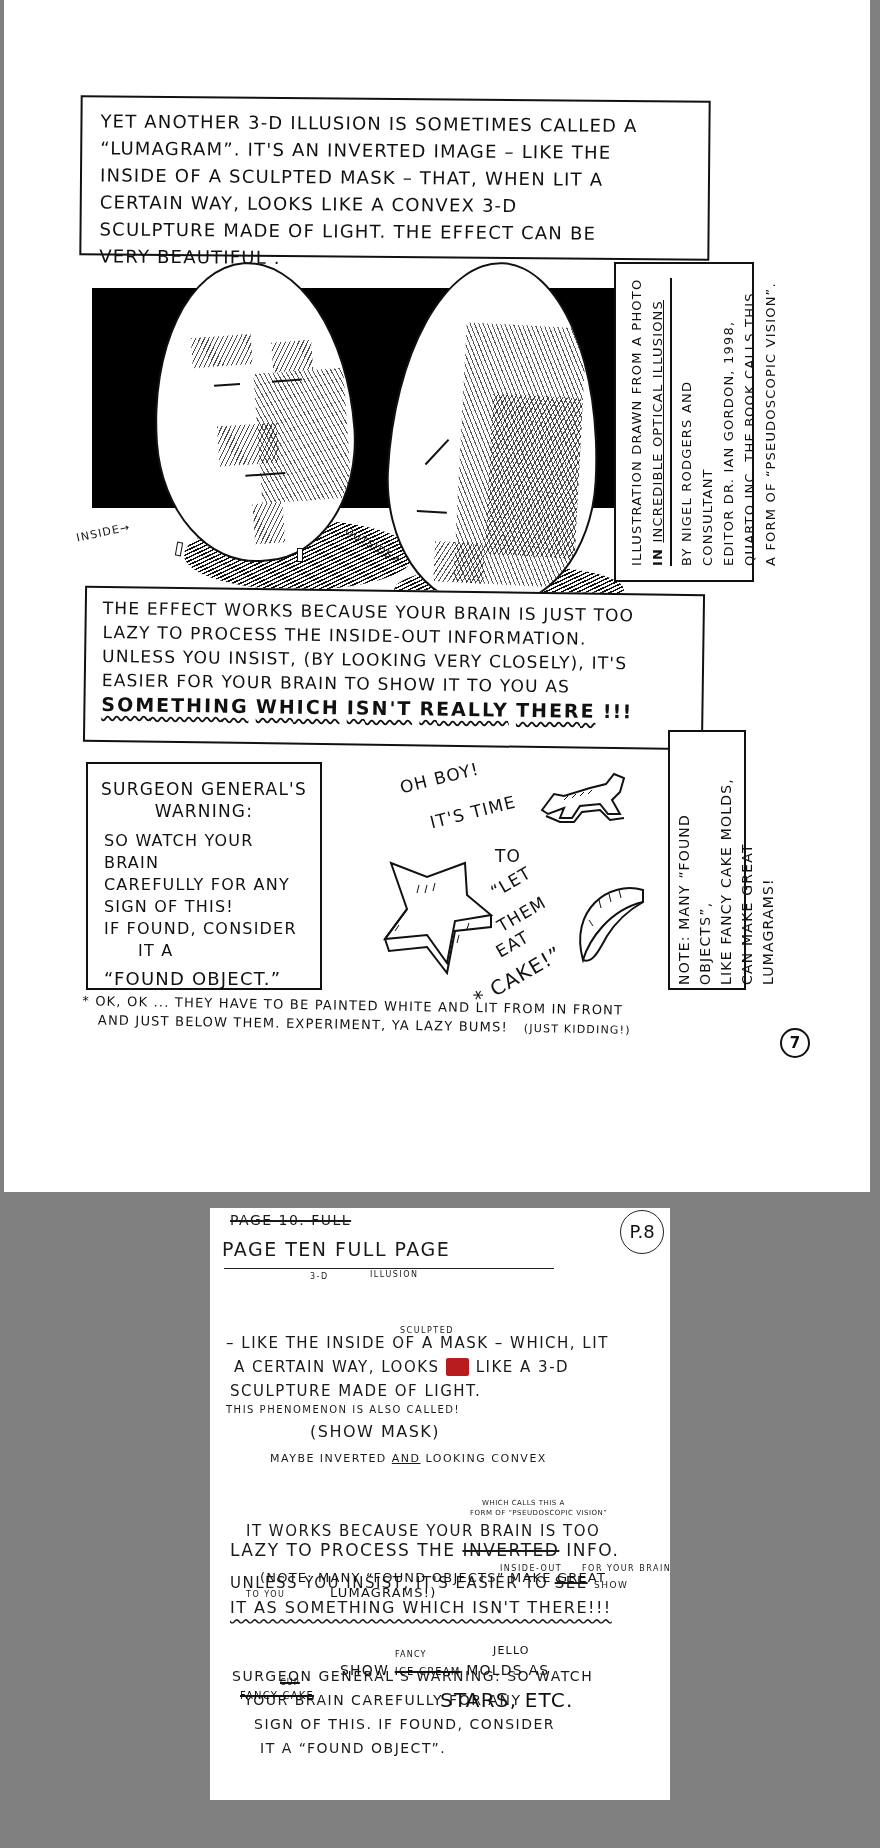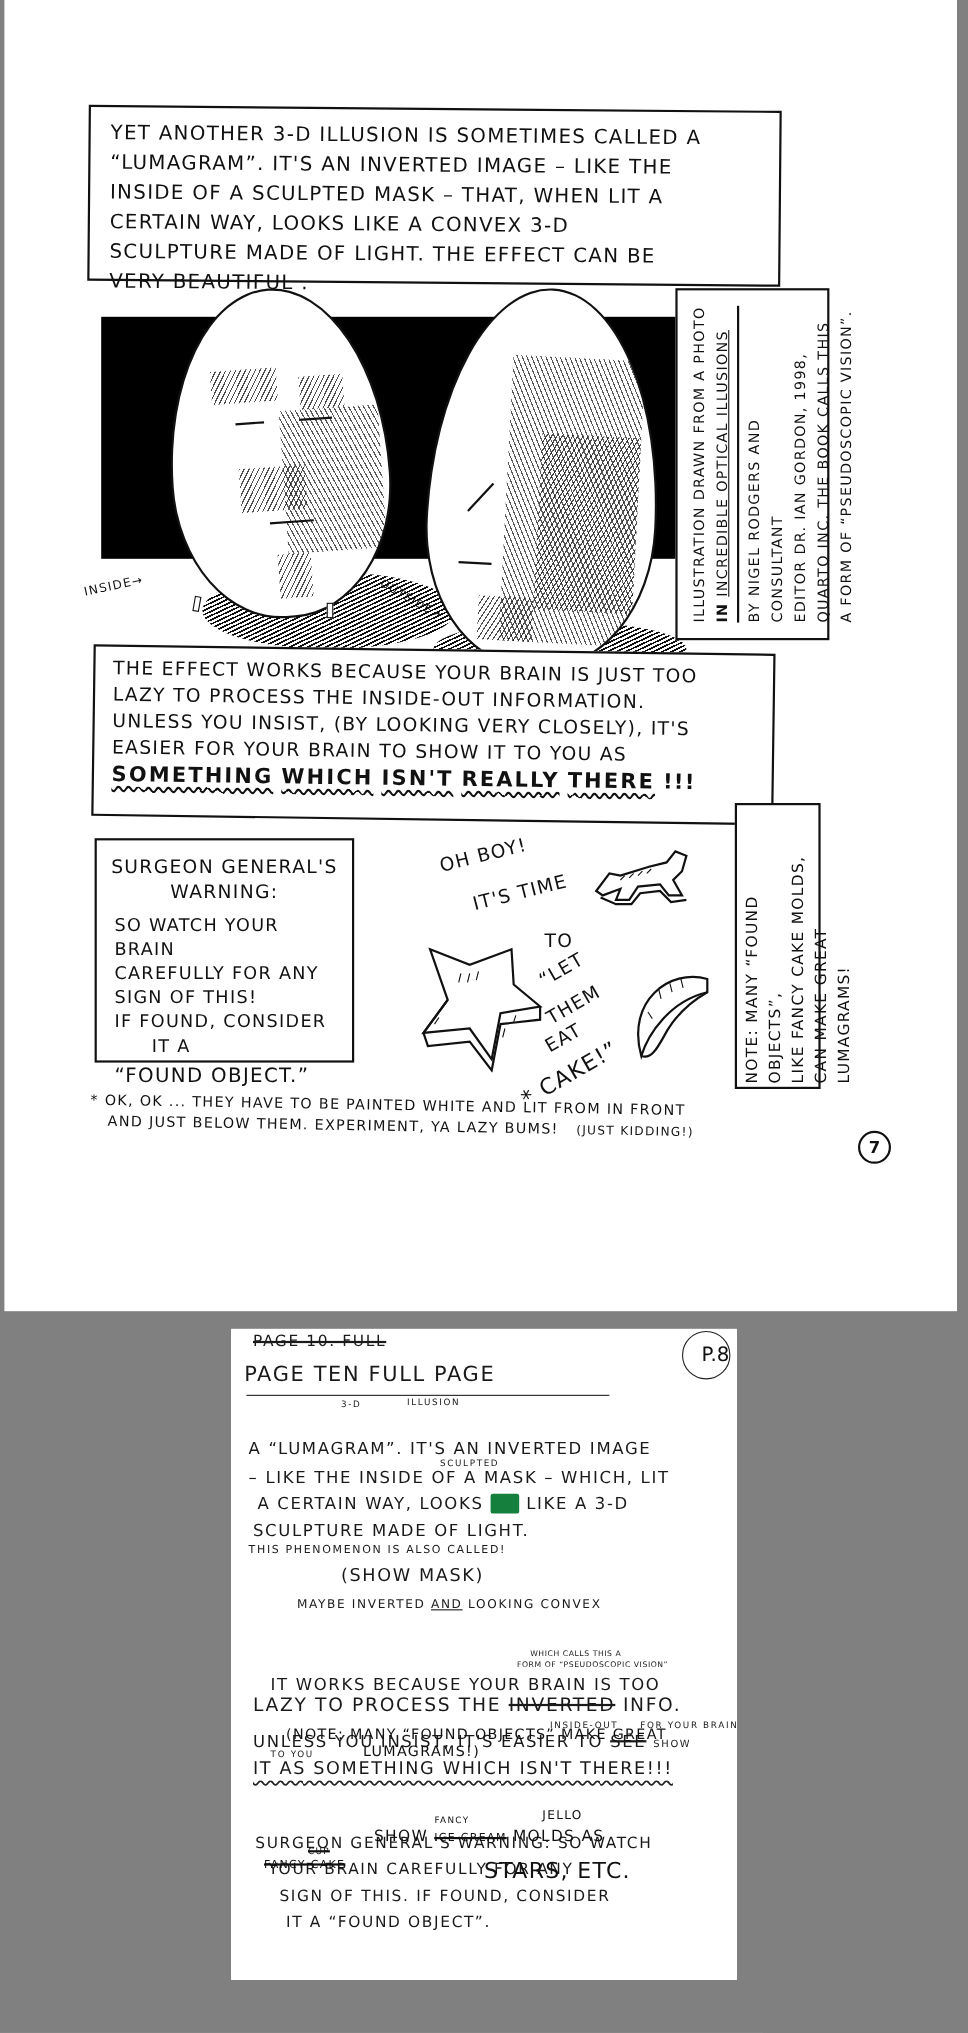--- a/index.html
+++ b/index.html
@@ -33,21 +33,21 @@
 
   #credit-box { left: 610px; top: 262px; width: 140px; height: 320px; }
   #credit-inner { position: absolute; left: 50%; top: 50%; width: 300px; height: 120px; transform: translate(-50%,-50%) rotate(-90deg); font-size: 13px; line-height: 21px; padding: 2px 6px; }
   .credit-title { border-bottom: 2px solid #111; padding-bottom: 2px; margin-bottom: 4px; }
   .credit-title span { text-decoration: underline; }
 
   #effect-box { left: 80px; top: 590px; width: 620px; height: 156px; transform: rotate(0.8deg); padding: 8px 16px; }
   #effect-box p { font-size: 17px; line-height: 24px; }
   .wavy { text-decoration: underline wavy #111; text-underline-offset: 4px; font-weight: bold; letter-spacing: 2px; }
 
-  #warning-box { left: 82px; top: 762px; width: 236px; height: 204px; padding: 14px 10px; text-align: left; }
+  #warning-box { left: 82px; top: 762px; width: 236px; height: 228px; padding: 14px 10px; text-align: left; }
   #warning-box .w-title { font-size: 17px; line-height: 22px; text-align: center; }
   #warning-box .w-body { font-size: 16px; line-height: 22px; margin-top: 8px; padding-left: 6px; }
   #warning-box .w-end { font-size: 18px; margin-top: 6px; padding-left: 6px; }
 
   #note-box { left: 664px; top: 730px; width: 78px; height: 260px; }
   #note-inner { position: absolute; left: 50%; top: 50%; width: 250px; height: 66px; transform: translate(-50%,-50%) rotate(-90deg); font-size: 14px; line-height: 21px; }
 
   #cake-text { position: absolute; left: 395px; top: 768px; width: 220px; height: 220px; }
   #cake-text span { position: absolute; font-size: 17px; white-space: nowrap; }
 
@@ -55,23 +55,23 @@
 
   #footnote { position: absolute; left: 78px; top: 996px; font-size: 13px; line-height: 19px; transform: rotate(1deg); }
   #footnote .small { font-size: 11px; }
 
   #page-number { position: absolute; left: 776px; top: 1028px; width: 30px; height: 30px; border: 2px solid #111; border-radius: 50%; font-size: 15px; line-height: 26px; text-align: center; font-weight: bold; }
 
   
   #page-script { position: absolute; left: 210px; top: 1208px; width: 460px; height: 592px; background: #fff; padding: 8px 14px; }
   #page-script .sc { font-family: "DejaVu Sans", sans-serif; text-transform: uppercase; color: #1a1a1a; letter-spacing: 1.5px; position: absolute; white-space: nowrap; }
   .strike { text-decoration: line-through; text-decoration-thickness: 2px; }
-  .scribble { display: inline-block; background: #15803d; color: transparent; border-radius: 2px; font-weight: bold; }
+  .scribble { display: inline-block; background: #b91c1c; color: transparent; border-radius: 2px; }
   .caret-note { font-size: 8px !important; }
-  #p8-badge { position: absolute; right: 6px; top: 2px; width: 44px; height: 44px; border: 1.5px solid #222; border-radius: 50%; font-size: 18px; line-height: 42px; text-align: right; font-family: "DejaVu Sans", sans-serif; }
+  #p8-badge { position: absolute; right: 6px; top: 2px; width: 44px; height: 44px; border: 1.5px solid #222; border-radius: 50%; font-size: 18px; line-height: 42px; text-align: center; font-family: "DejaVu Sans", sans-serif; }
   .rule { position: absolute; border-top: 1.5px solid #222; }
 </style>
 </head>
 <body>
 
 <div id="page-comic">
 
   <div id="intro-box" class="box hand">
     <p>Yet another 3-D illusion is sometimes called a</p>
     <p>“Lumagram”.  It's an inverted image – like the</p>
@@ -200,21 +200,20 @@
 <div id="page-script">
   <div id="p8-badge">P.8</div>
 
   <span class="sc strike" style="left:20px;top:4px;font-size:14px;">Page 10. Full</span>
   <span class="sc" style="left:12px;top:30px;font-size:19px;">Page Ten  Full Page</span>
   <div class="rule" style="left:14px;top:60px;width:330px;"></div>
 
   <span class="sc caret-note" style="left:100px;top:64px;">3-D</span>
   <span class="sc caret-note" style="left:160px;top:62px;">Illusion</span>
 
-  <div class="sc" style="left:16px;top:100px;font-size:15px;">a “Lumagram”.  It's an inverted image</div>
   <span class="sc caret-note" style="left:190px;top:118px;">sculpted</span>
   <div class="sc" style="left:16px;top:126px;font-size:15px;">
     <span>– like the inside of a</span>
     <span>mask – which, lit</span>
   </div>
   <div class="sc" style="left:24px;top:150px;font-size:15px;">
     <span>a certain way, looks</span>
     <span class="scribble">XX</span>
     <span>like a 3-D</span>
   </div>

